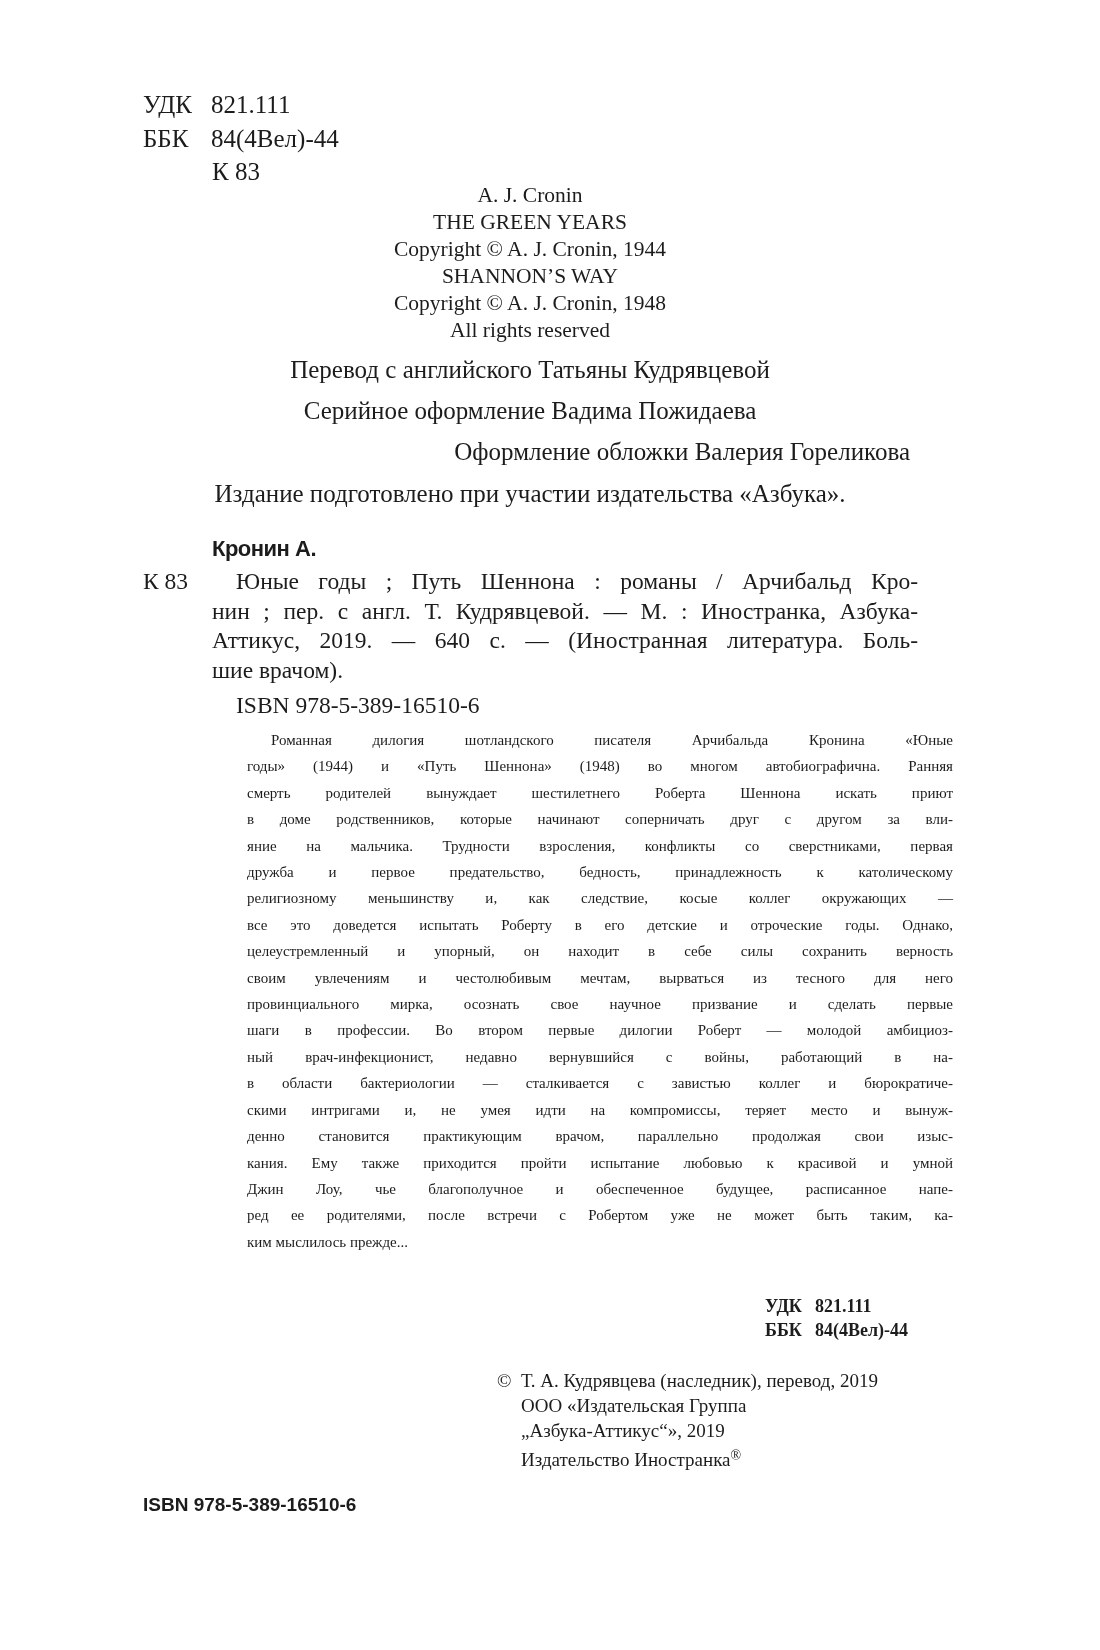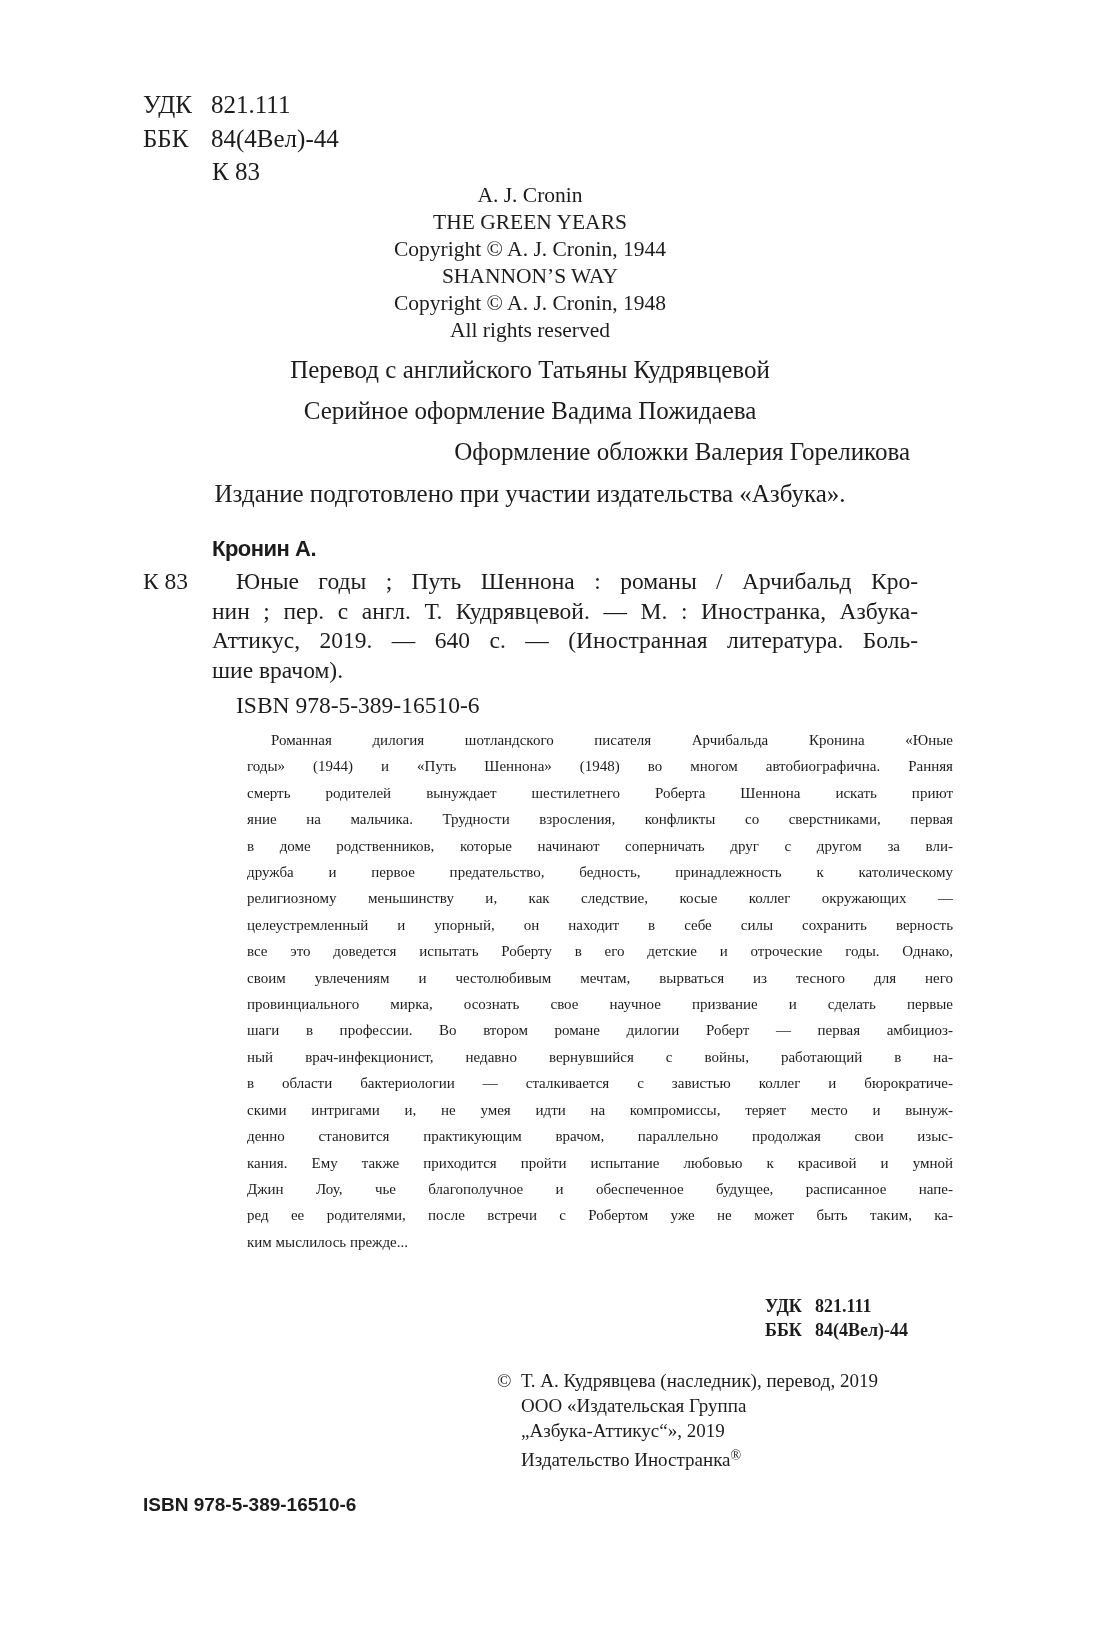--- a/index.html
+++ b/index.html
@@ -93,29 +93,29 @@
   <span class="cat-line">нин ; пер. с англ. Т. Кудрявцевой. — М. : Иностранка, Азбука-</span>
   <span class="cat-line">Аттикус, 2019. — 640 с. — (Иностранная литература. Боль-</span>
   <span class="cat-line last">шие врачом).</span>
 </div>
 <div class="abs" id="isbn-mid">ISBN 978-5-389-16510-6</div>
 
 <div class="anno">
   <span class="anno-line first">Романная дилогия шотландского писателя Арчибальда Кронина «Юные</span>
   <span class="anno-line">годы» (1944) и «Путь Шеннона» (1948) во многом автобиографична. Ранняя</span>
   <span class="anno-line">смерть родителей вынуждает шестилетнего Роберта Шеннона искать приют</span>
+  <span class="anno-line">в доме родственников, которые начинают соперничать друг с другом за вли-</span>
   <span class="anno-line">яние на мальчика. Трудности взросления, конфликты со сверстниками, первая</span>
-  <span class="anno-line">в доме родственников, которые начинают соперничать друг с другом за вли-</span>
   <span class="anno-line">дружба и первое предательство, бедность, принадлежность к католическому</span>
   <span class="anno-line">религиозному меньшинству и, как следствие, косые коллег окружающих —</span>
+  <span class="anno-line">все это доведется испытать Роберту в его детские и отроческие годы. Однако,</span>
   <span class="anno-line">целеустремленный и упорный, он находит в себе силы сохранить верность</span>
-  <span class="anno-line">все это доведется испытать Роберту в его детские и отроческие годы. Однако,</span>
   <span class="anno-line">своим увлечениям и честолюбивым мечтам, вырваться из тесного для него</span>
   <span class="anno-line">провинциального мирка, осознать свое научное призвание и сделать первые</span>
-  <span class="anno-line">шаги в профессии. Во втором романе дилогии Роберт — первая амбициоз-</span>
+  <span class="anno-line">шаги в профессии. Во втором первые дилогии Роберт — молодой амбициоз-</span>
   <span class="anno-line">ный врач-инфекционист, недавно вернувшийся с войны, работающий в на-</span>
   <span class="anno-line">в области бактериологии — сталкивается с завистью коллег и бюрократиче-</span>
   <span class="anno-line">скими интригами и, не умея идти на компромиссы, теряет место и вынуж-</span>
   <span class="anno-line">денно становится практикующим врачом, параллельно продолжая свои изыс-</span>
   <span class="anno-line">кания. Ему также приходится пройти испытание любовью к красивой и умной</span>
   <span class="anno-line">Джин Лоу, чье благополучное и обеспеченное будущее, расписанное напе-</span>
   <span class="anno-line">ред ее родителями, после встречи с Робертом уже не может быть таким, ка-</span>
   <span class="anno-line last">ким мыслилось прежде...</span>
 </div>
 

